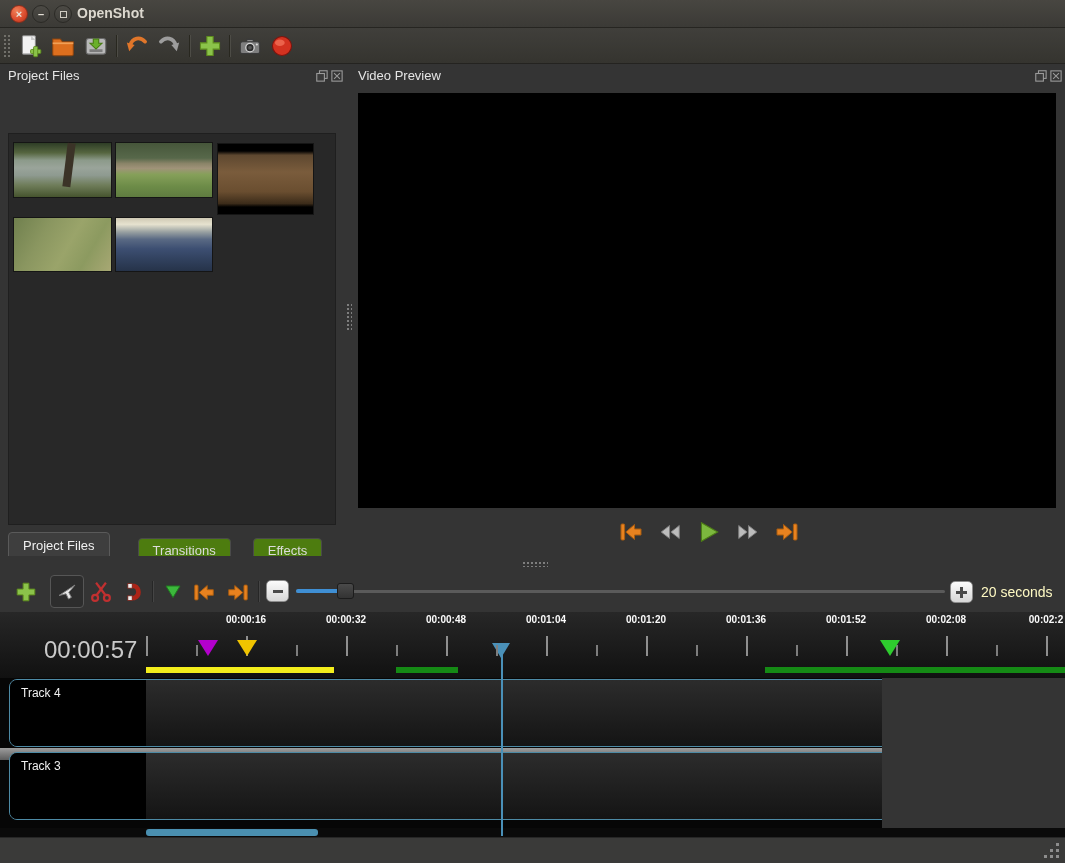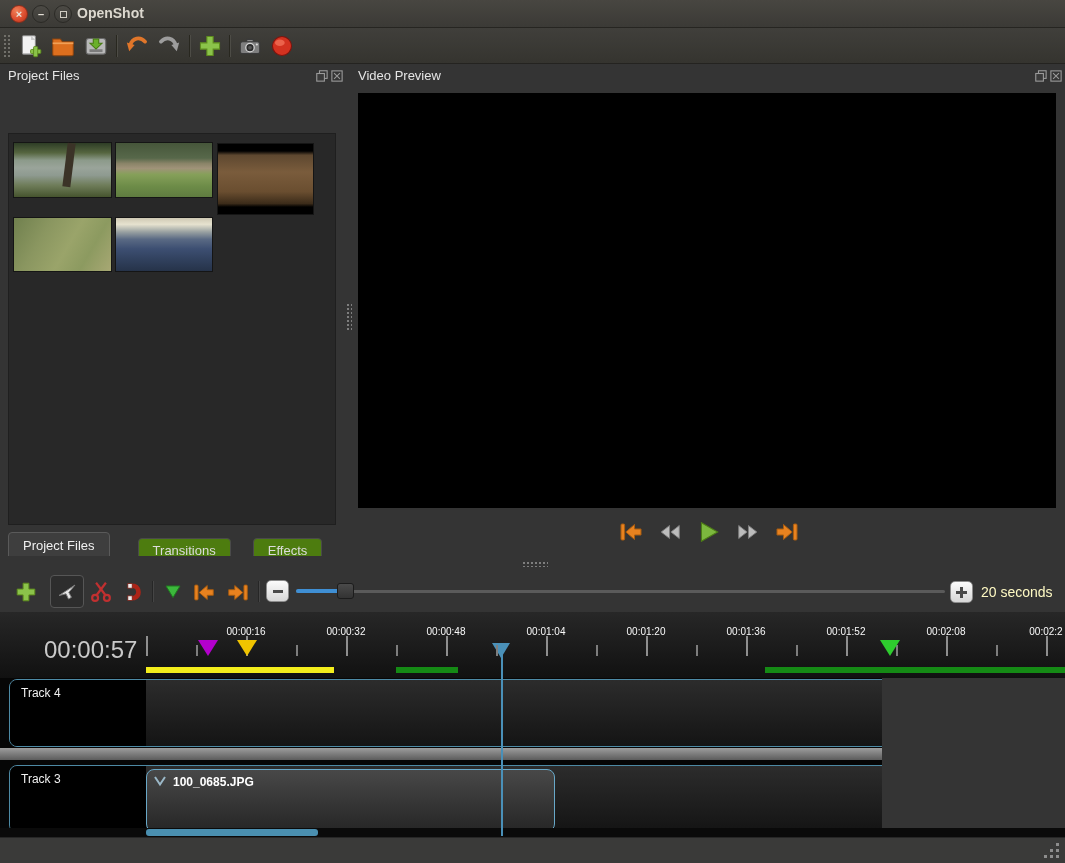--- a/index.html
+++ b/index.html
@@ -90,21 +90,21 @@
   .slider-track { position:absolute; left:296px; top:590px; width:649px; height:3px; background:#5a5a5a; border-radius:2px; }
   .slider-fill { position:absolute; left:296px; top:589px; width:44px; height:4px; background:#3f8fd4; border-radius:2px; }
   .slider-handle { position:absolute; left:337px; top:583px; width:17px; height:16px;
     background:linear-gradient(#4a4a4a,#333); border:1px solid #1c1c1c; border-radius:3px; }
   .zoom-label { position:absolute; left:981px; top:584px; font-size:14px; color:#fef9c3; }
 
   
   .ruler { position:absolute; left:0; top:612px; width:1065px; height:66px;
     background:linear-gradient(#272727,#111); overflow:hidden; }
   .timecode { position:absolute; left:44px; top:24px; font-size:24px; color:#c9c9c9; }
-  .ruler-label { position:absolute; top:14px; transform:translateX(-50%); font-size:10px; font-weight:normal; color:#fafafa; white-space:nowrap; }
+  .ruler-label { position:absolute; top:2px; transform:translateX(-50%); font-size:10px; font-weight:bold; color:#fafafa; white-space:nowrap; }
   .tick-major { position:absolute; top:24px; width:2px; height:20px; background:#8f8f8f; }
   .tick-minor { position:absolute; top:33px; width:2px; height:11px; background:#7e7e7e; }
   .range-bar { position:absolute; top:55px; height:6px; }
   .marker { position:absolute; top:28px; width:0; height:0;
     border-left:10px solid transparent; border-right:10px solid transparent; border-top:16px solid #fff; }
   .playhead-tri { position:absolute; left:492px; top:31px; width:0; height:0;
     border-left:9px solid transparent; border-right:9px solid transparent; border-top:15px solid #4a90b8; }
   .playhead-line { position:absolute; left:501px; top:647px; width:2px; height:189px; background:#4a90b8; z-index:40; }
 
   
@@ -396,29 +396,23 @@
 
   <div class="tracks" id="tracks">
     <div class="track-gap"></div>
     <div class="vscroll-track"></div>
     <div class="vscroll-thumb"></div>
     <div class="scroll-corner"></div>
   <div class="track" style="top: 1px; height: 68px;">
         <div class="track-label-zone"></div>
         <div class="track-name">Track 4</div>
       </div>
-      <div class="track" style="top: 87px; height: 68px; text-align: center;">
+      <div class="track" style="top: 74px; height: 68px; text-align: center;">
         <div class="track-label-zone"></div>
         <div class="track-name">Track 3</div>
-        <div class="clip" style="left: 136px; width: 409px;">
-          <svg class="clip-chevron" width="14" height="12" viewBox="0 0 14 12">
-            <path d="M2 2 L7 9.5 L12 2" fill="none" stroke="#9bb8c8" stroke-width="2"></path>
-          </svg>
-          <div class="clip-name">100_0685.JPG</div>
-        </div>
       </div>
     </div>
 
   <div class="hscroll">
     <div class="hscroll-thumb"></div>
   </div>
 
   <div class="bottombar">
     <svg class="resize-grip" width="22" height="20" viewBox="0 0 22 20">
       <g fill="#8d8d8d">

